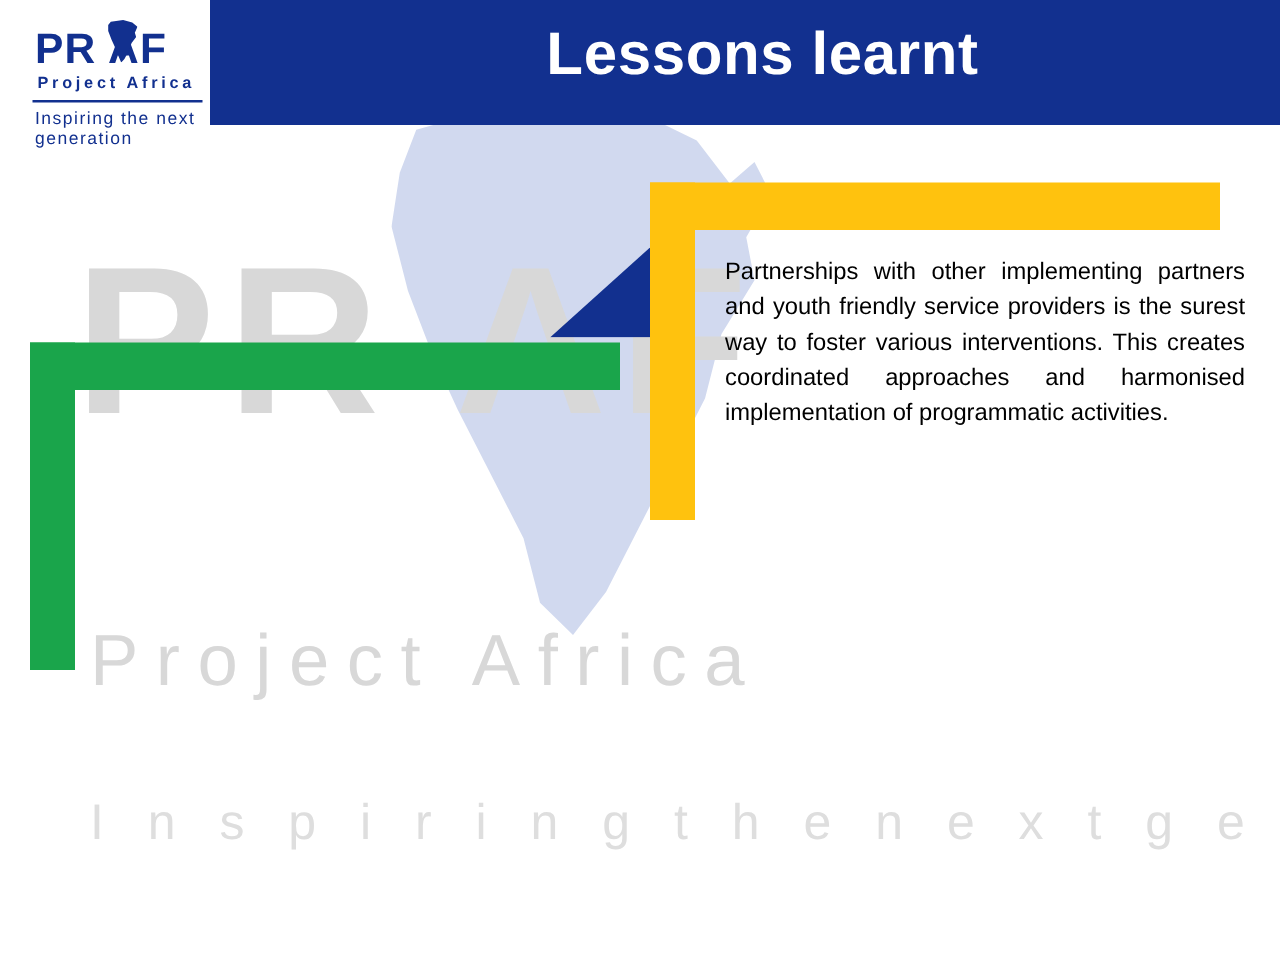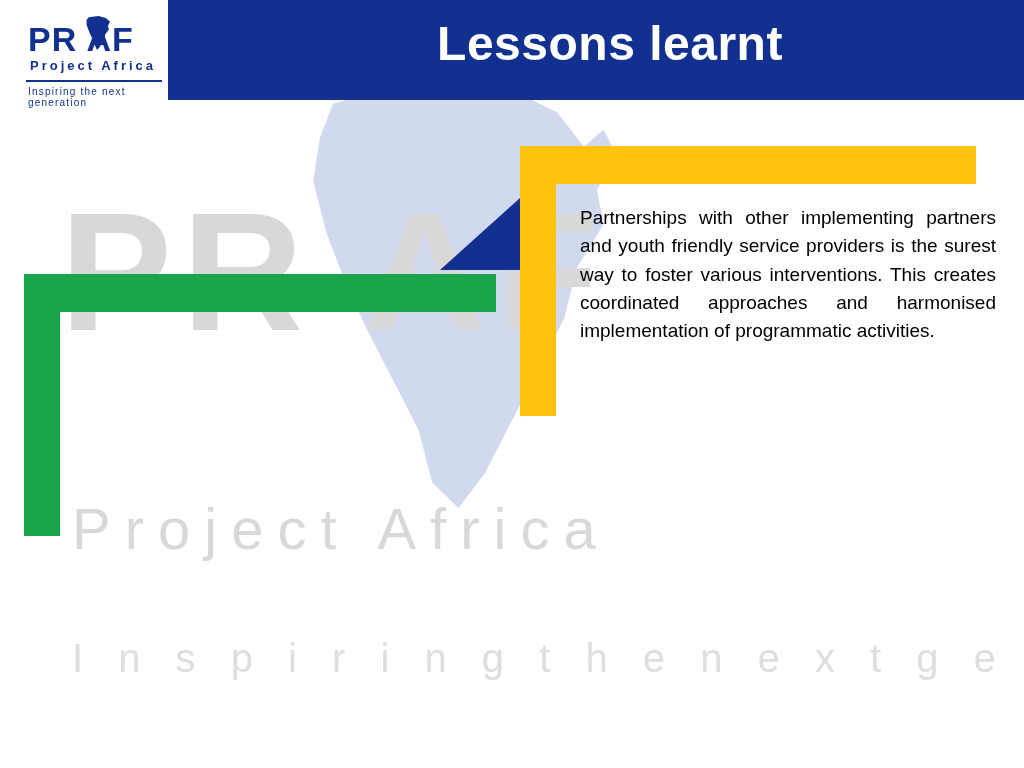--- a/index.html
+++ b/index.html
@@ -147,21 +147,21 @@
     left: 14px;
     top: 72px;
     width: 136px;
     height: 2px;
     background: #12308f;
   }
   .logo-tag {
     position: absolute;
     left: 16px;
     top: 78px;
-    font-size: 10px;
+    font-size: 14px;
     color: #12308f;
     letter-spacing: 1.2px;
   }
 
   
   .green-bracket {
     position: absolute;
     left: 24px;
     top: 274px;
     width: 472px;

